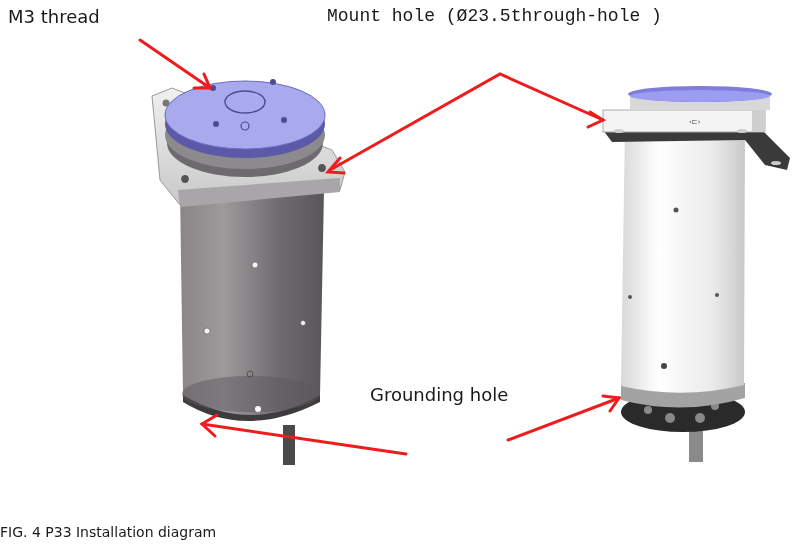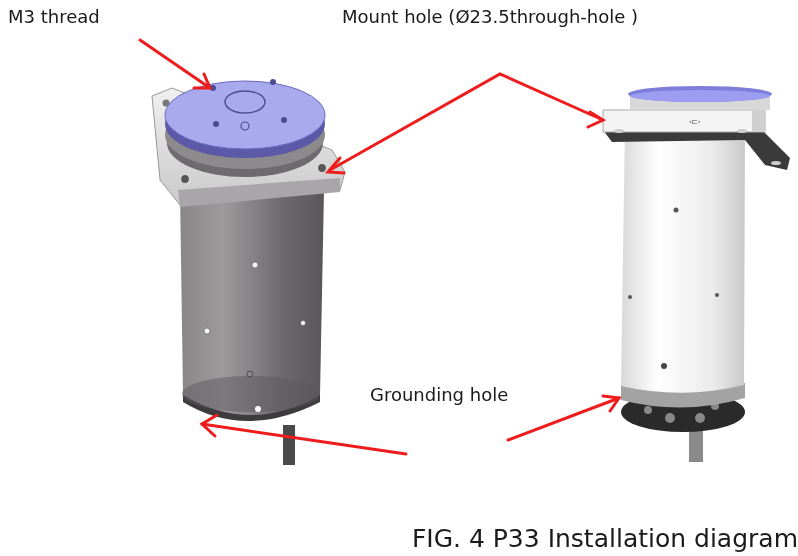--- a/index.html
+++ b/index.html
@@ -1,22 +1,22 @@
 <!DOCTYPE html>
 <html><head>
 <meta charset="utf-8">
 <style>
   html, body { margin:0; padding:0; background:#ffffff; }
   body { width:798px; height:556px; position:relative; overflow:hidden;
          font-family:"DejaVu Sans", "Liberation Sans", sans-serif; color:#1a1a1a; }
   .label { position:absolute; white-space:nowrap; font-size:18px; letter-spacing:0px; }
   #lbl-m3 { left:8px; top:6px; }
-  #lbl-mount { left:342px; top:6px; }
+  #lbl-mount { left:327px; top:6px;font-family:Liberation Mono, monospace; }
   #lbl-ground { left:370px; top:384px; }
-  #caption { position:absolute; left:0; width:798px; top:524px; text-align:right; font-size:25px; }
+  #caption { position:absolute; left:0; width:798px; top:524px; text-align:left; font-size:14px; }
   svg.art { position:absolute; left:0; top:0; }
 </style>
 </head>
 <body>
 
 <svg class="art" width="798" height="556" viewBox="0 0 798 556" xmlns="http://www.w3.org/2000/svg">
   <defs>
     <linearGradient id="lbody" x1="0" x2="1" y1="0" y2="0">
       <stop offset="0" stop-color="#8a8688"></stop>
       <stop offset="0.3" stop-color="#9e9a9c"></stop>

